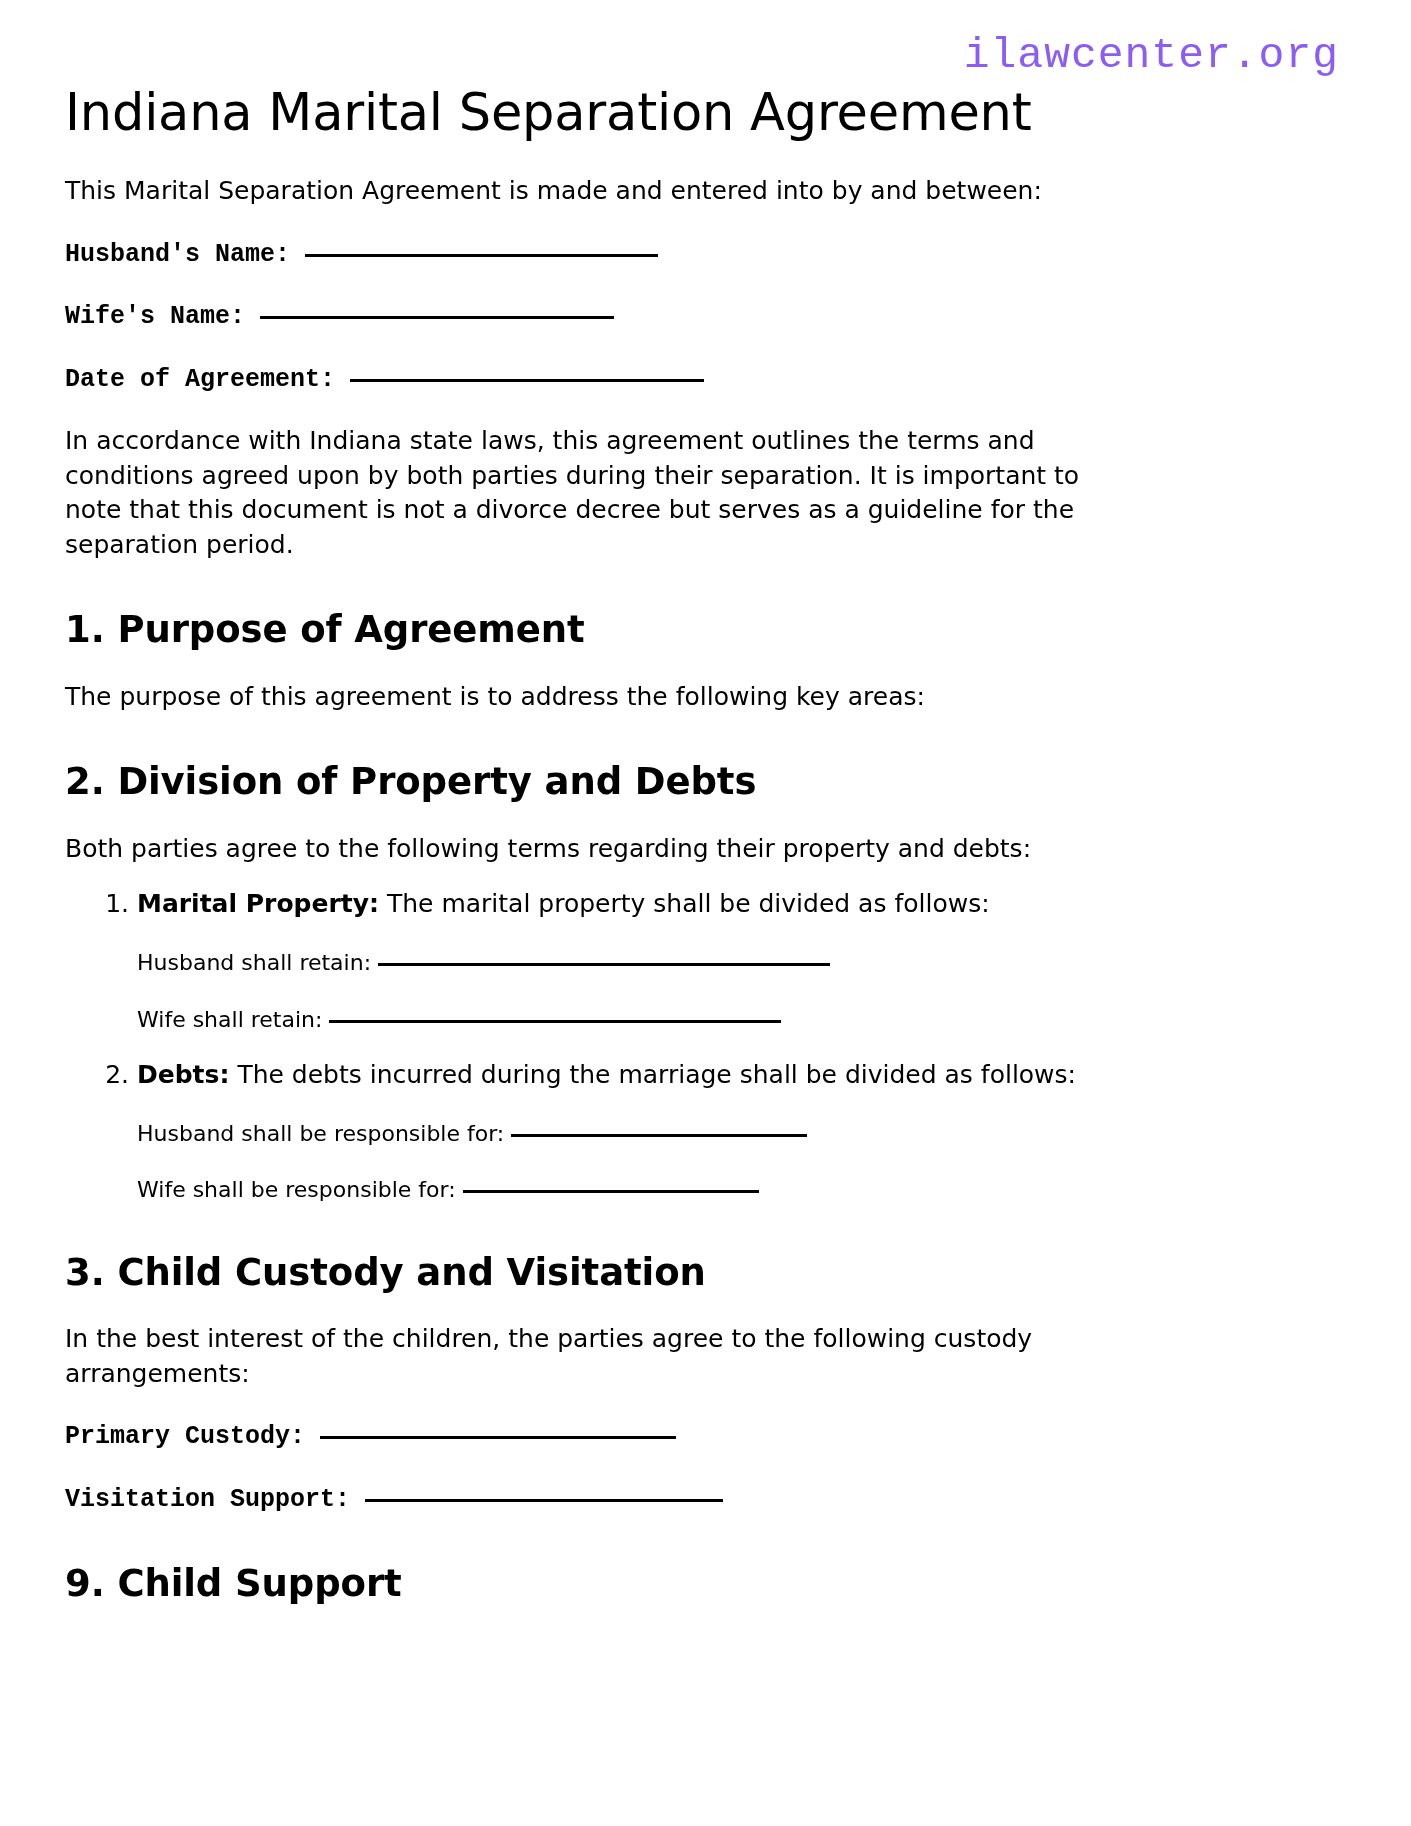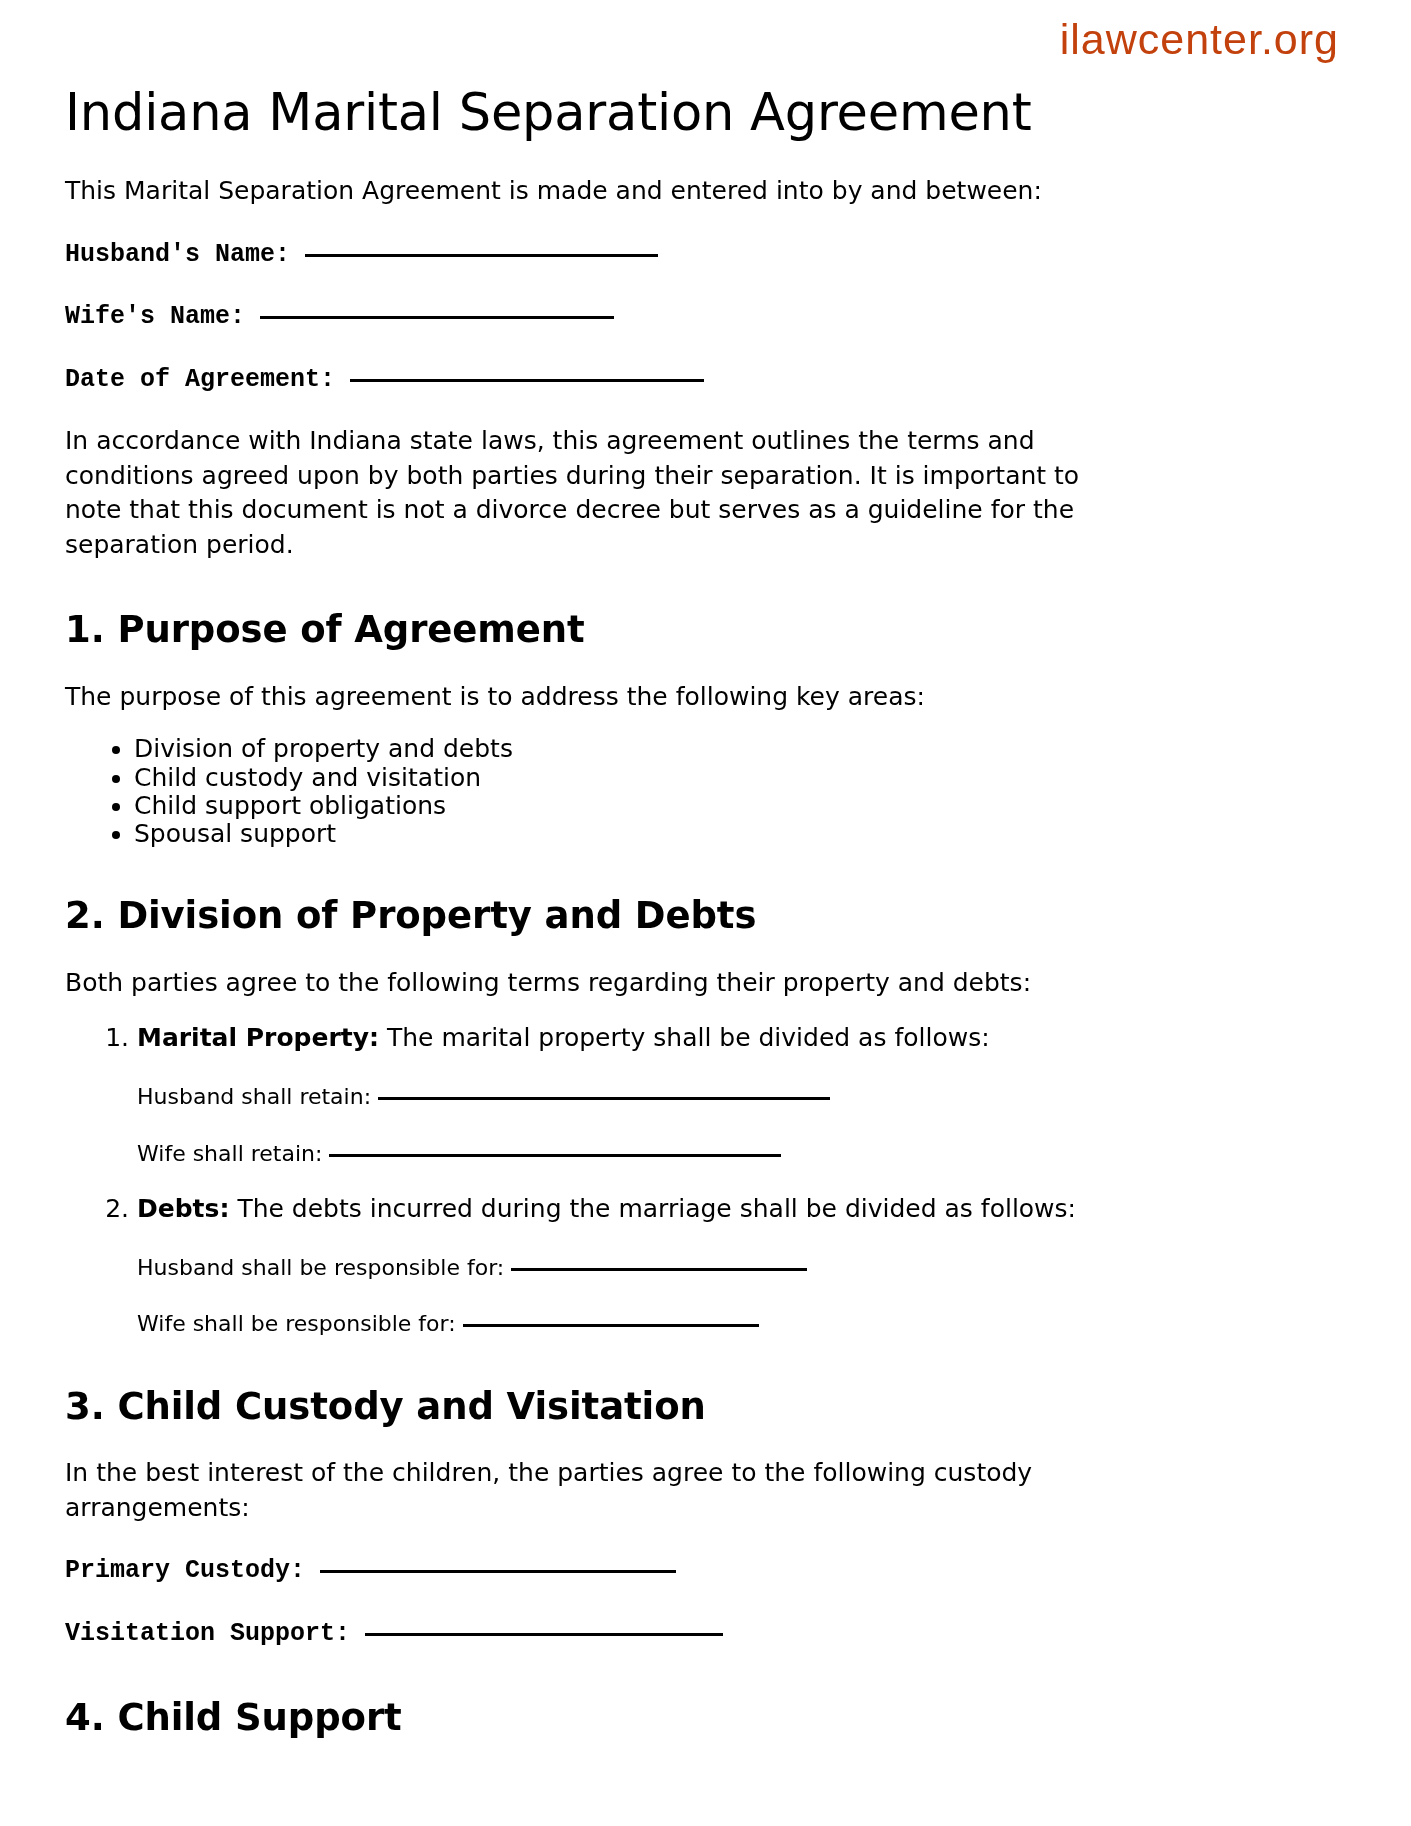--- a/index.html
+++ b/index.html
@@ -18,26 +18,26 @@
   .page {
     position: relative;
     width: 1411px;
     height: 1826px;
     box-sizing: border-box;
     padding: 0 65px 0 65px;
     background: #ffffff;
   }
   .watermark {
     position: absolute;
-    top: 18px;
+    top: 34px;
     right: 72px;
-    font-family: Liberation Sans, sans-serif;
+    font-family: Liberation Mono, monospace;
     font-size: 43px;
     letter-spacing: 1px;
-    color: #c2410c;
+    color: #8b5cf6;
     white-space: nowrap;
     line-height: 1;
     font-weight: 400;
   }
   .doc-title {
     margin: 0;
     padding-top: 84px;
     font-size: 51px;
     font-weight: normal;
     line-height: 1.12;
@@ -153,26 +153,20 @@
     <span class="field-label">Date of Agreement:</span>
     <span class="blank blank-md"></span>
   </p>
 
   <p class="body-text">In accordance with Indiana state laws, this agreement outlines the terms and conditions agreed upon by both parties during their separation. It is important to note that this document is not a divorce decree but serves as a guideline for the separation period.</p>
 
   <h2 class="section-heading">1. Purpose of Agreement</h2>
 
   <p class="body-text">The purpose of this agreement is to address the following key areas:</p>
 
-  <ul class="bullet-list">
-    <li>Division of property and debts</li>
-    <li>Child custody and visitation</li>
-    <li>Child support obligations</li>
-    <li>Spousal support</li>
-  </ul>
 
   <h2 class="section-heading">2. Division of Property and Debts</h2>
 
   <p class="body-text">Both parties agree to the following terms regarding their property and debts:</p>
 
   <ol class="numbered-list">
     <li>
       <span class="item-strong">Marital Property:</span>
       <span>The marital property shall be divided as follows:</span>
       <p class="sub-field">
@@ -205,15 +199,15 @@
   <p class="field-line">
     <span class="field-label">Primary Custody:</span>
     <span class="blank blank-custody"></span>
   </p>
 
   <p class="field-line">
     <span class="field-label">Visitation Support:</span>
     <span class="blank blank-visit"></span>
   </p>
 
-  <h2 class="section-heading">4. Child Support</h2>
+  <h2 class="section-heading">9. Child Support</h2>
 
 </div>
 
 </body></html>

